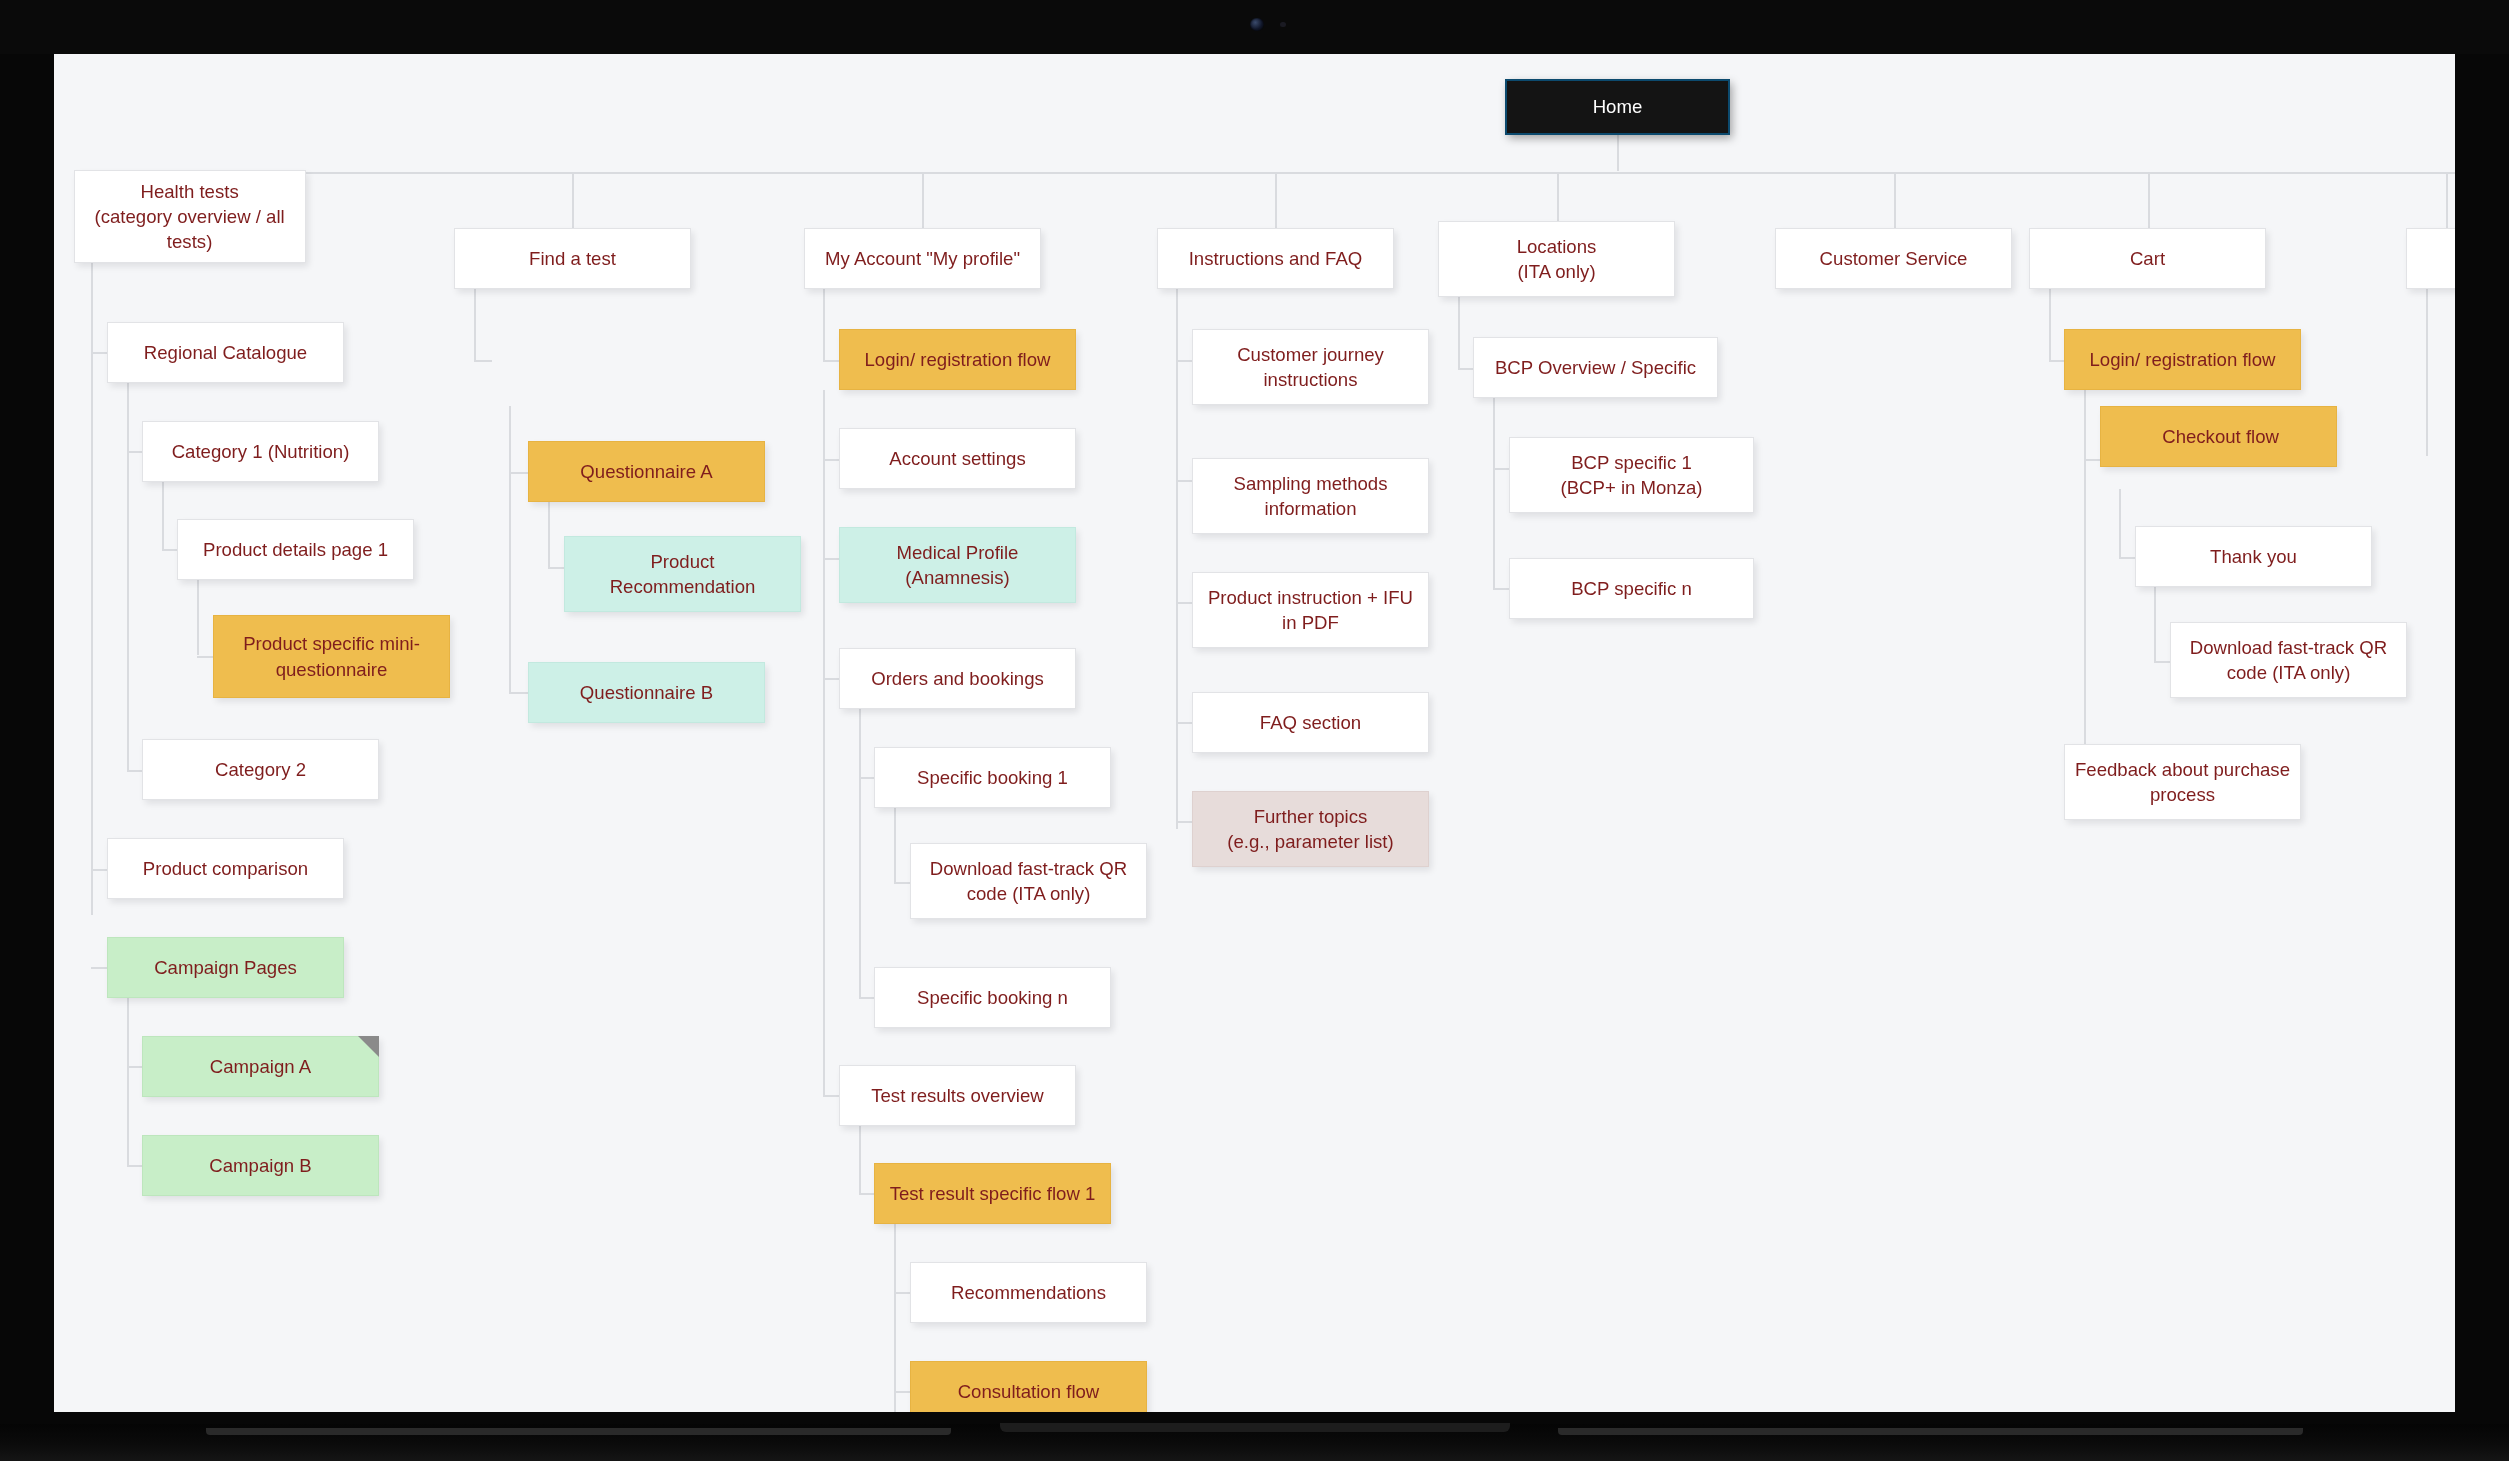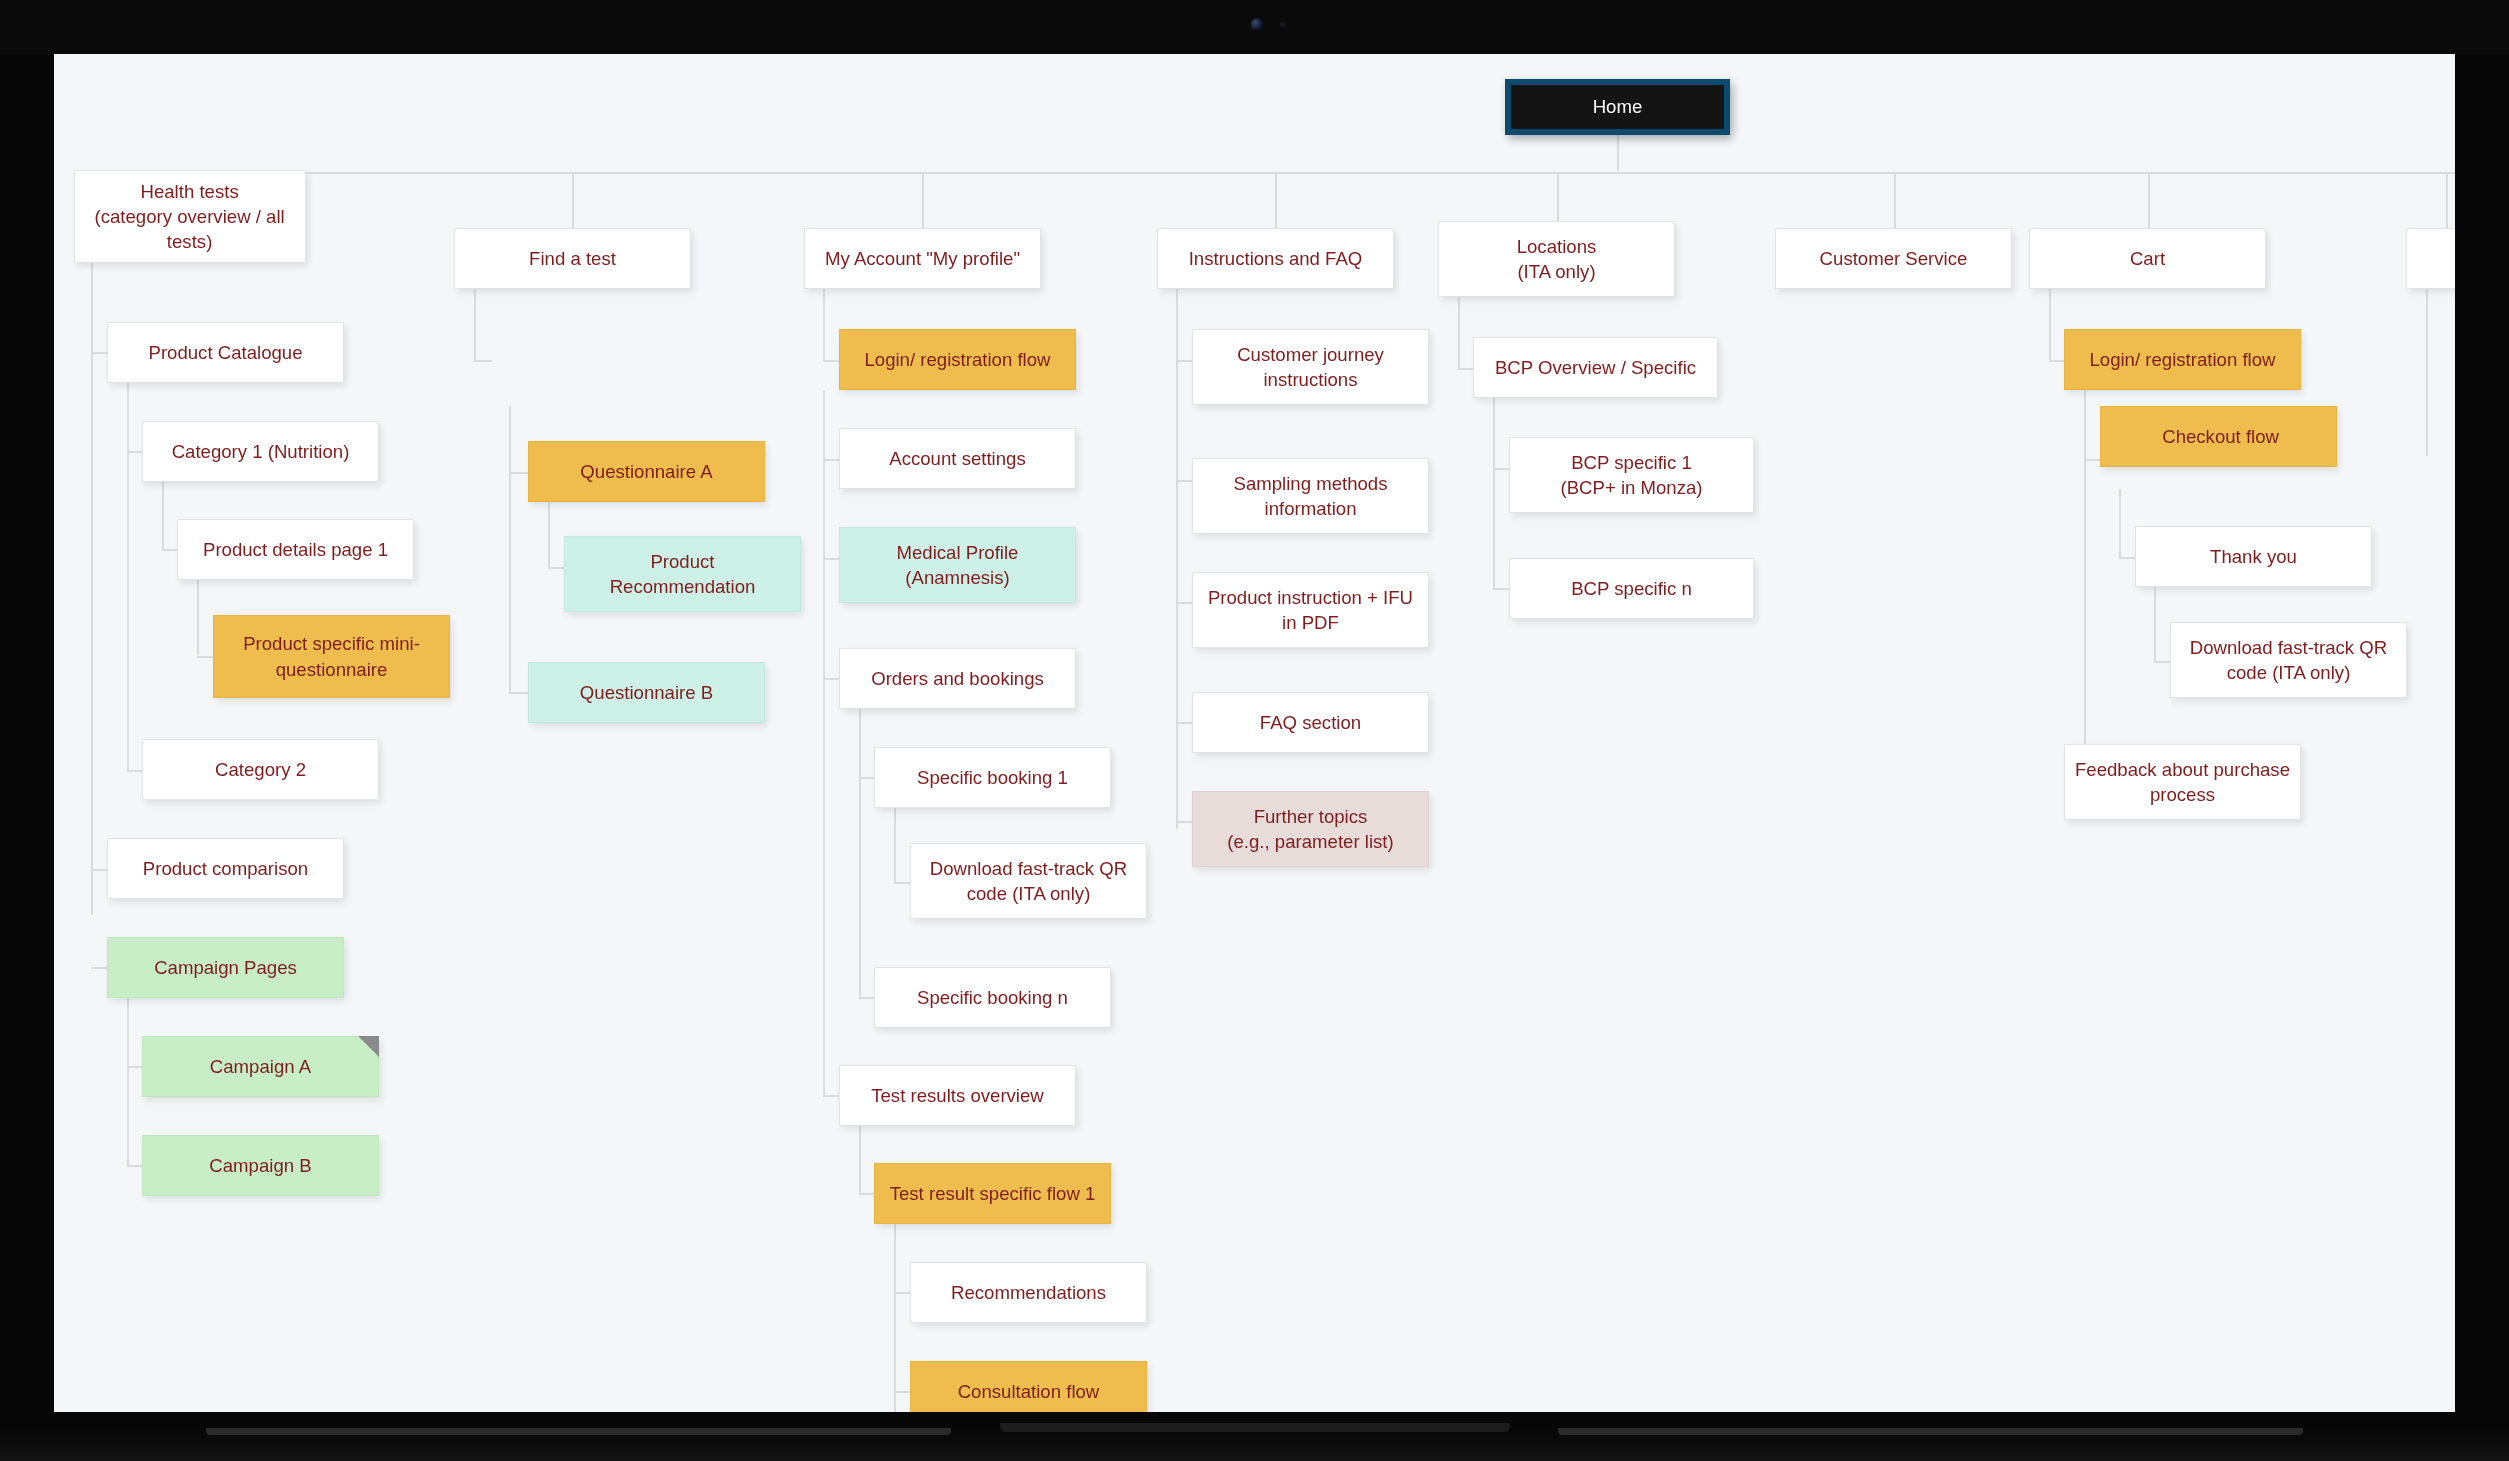--- a/index.html
+++ b/index.html
@@ -38,21 +38,21 @@
         background:#ffffff;
         box-shadow:2.9px 3.9px 6.9px rgba(20,22,28,.10);
         display:flex;align-items:center;justify-content:center;
         text-align:center;color:#7f1d1d;
         font-size:18.6px;line-height:1.35;
         padding:5.9px 9.8px;}
   .node.orange{background:#efbd4e;border-color:#e7b342;}
   .node.mint  {background:#cdf0e7;border-color:#c2e9df;}
   .node.green {background:#c8eec8;border-color:#bde6bd;}
   .node.rose  {background:#e7dcda;border-color:#ded1cf;}
-  .node.home  {background:#141414;border:6px solid #0c4a6e;color:#ffffff;
+  .node.home  {background:#141414;border:2px solid #0c4a6e;color:#ffffff;
                box-shadow:2.9px 3.9px 8.8px rgba(0,0,0,.35);}
   .node .lbl{display:block;white-space:pre-line;}
 
   
   .fold{position:absolute;right:-1px;top:-1px;width:0;height:0;
         border-left:21.6px solid transparent;border-top:21.6px solid #8a8a8a;}
 </style>
 </head>
 <body>
 
@@ -135,21 +135,21 @@
         <div class="ln lnh" style="left: 2100px; top: 607px; width: 17.6px;"></div>
         <div class="ln lnv" style="left: 2372px; top: 235px; height: 167px;"></div>
         <div class="node home" style="left: 1451px; top: 24.5px; width: 225px; height: 56px;">
           <span class="lbl">Home</span>
         </div>
         <div class="node white" style="left: 19.6px; top: 116px; width: 232px; height: 93px;">
           <span class="lbl">Health tests
 (category overview / all tests)</span>
         </div>
         <div class="node white" style="left: 53px; top: 268px; width: 237px; height: 61px;">
-          <span class="lbl">Product Catalogue</span>
+          <span class="lbl">Regional Catalogue</span>
         </div>
         <div class="node white" style="left: 88px; top: 367px; width: 237px; height: 61px;">
           <span class="lbl">Category 1 (Nutrition)</span>
         </div>
         <div class="node white" style="left: 123px; top: 465px; width: 237px; height: 61px;">
           <span class="lbl">Product details page 1</span>
         </div>
         <div class="node orange" style="left: 159px; top: 561px; width: 237px; height: 83px;">
           <span class="lbl">Product specific mini-questionnaire</span>
         </div>

